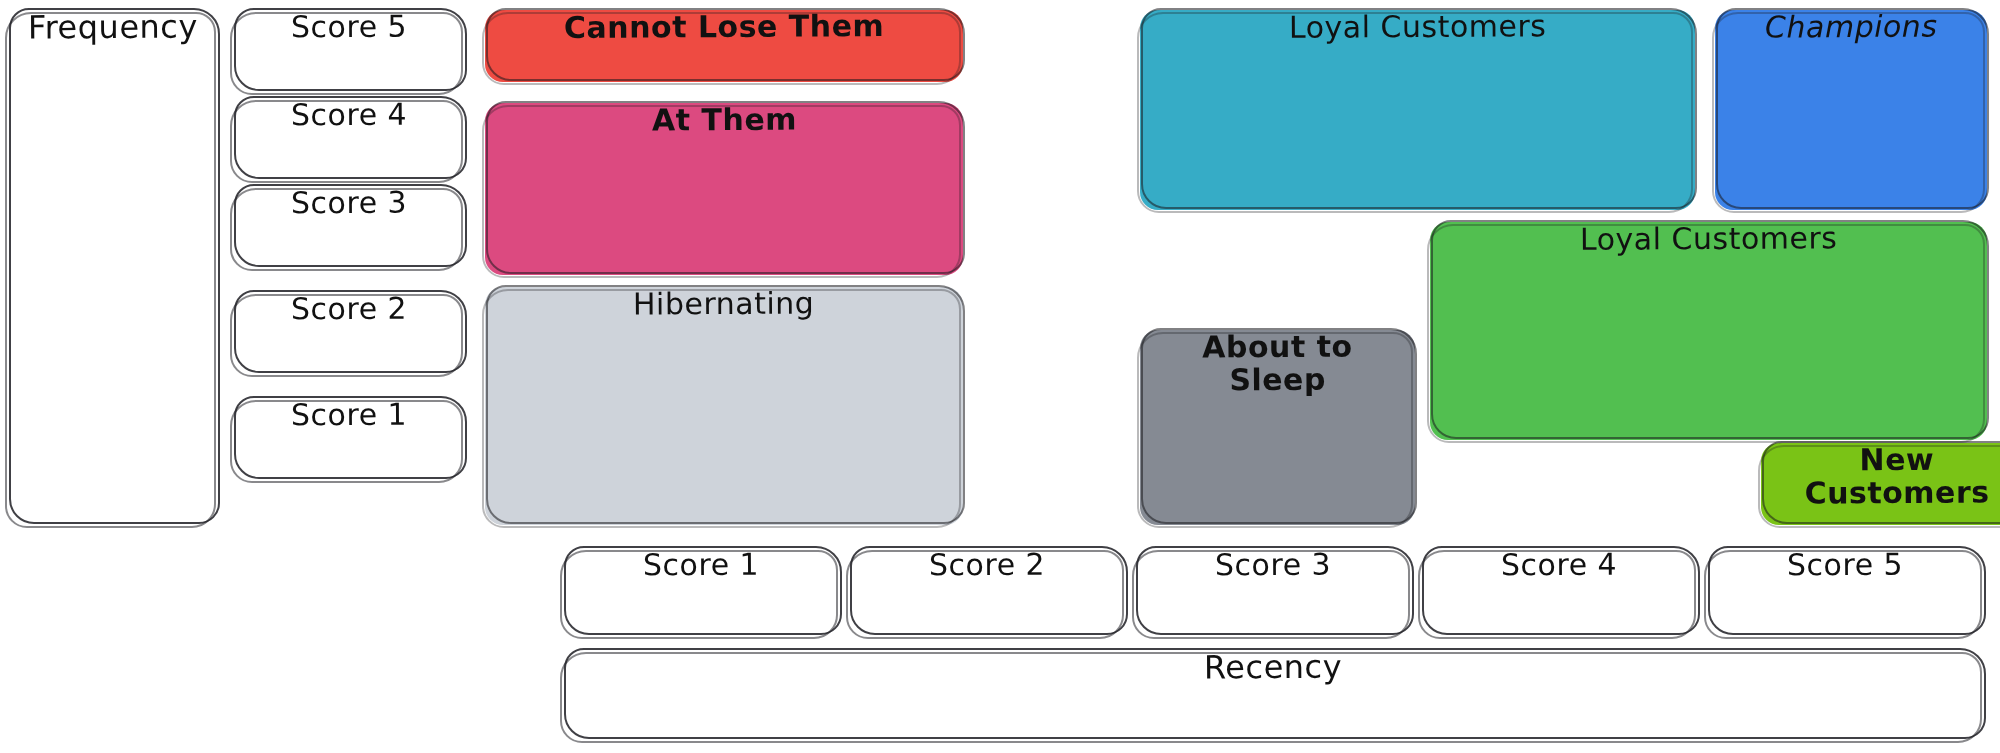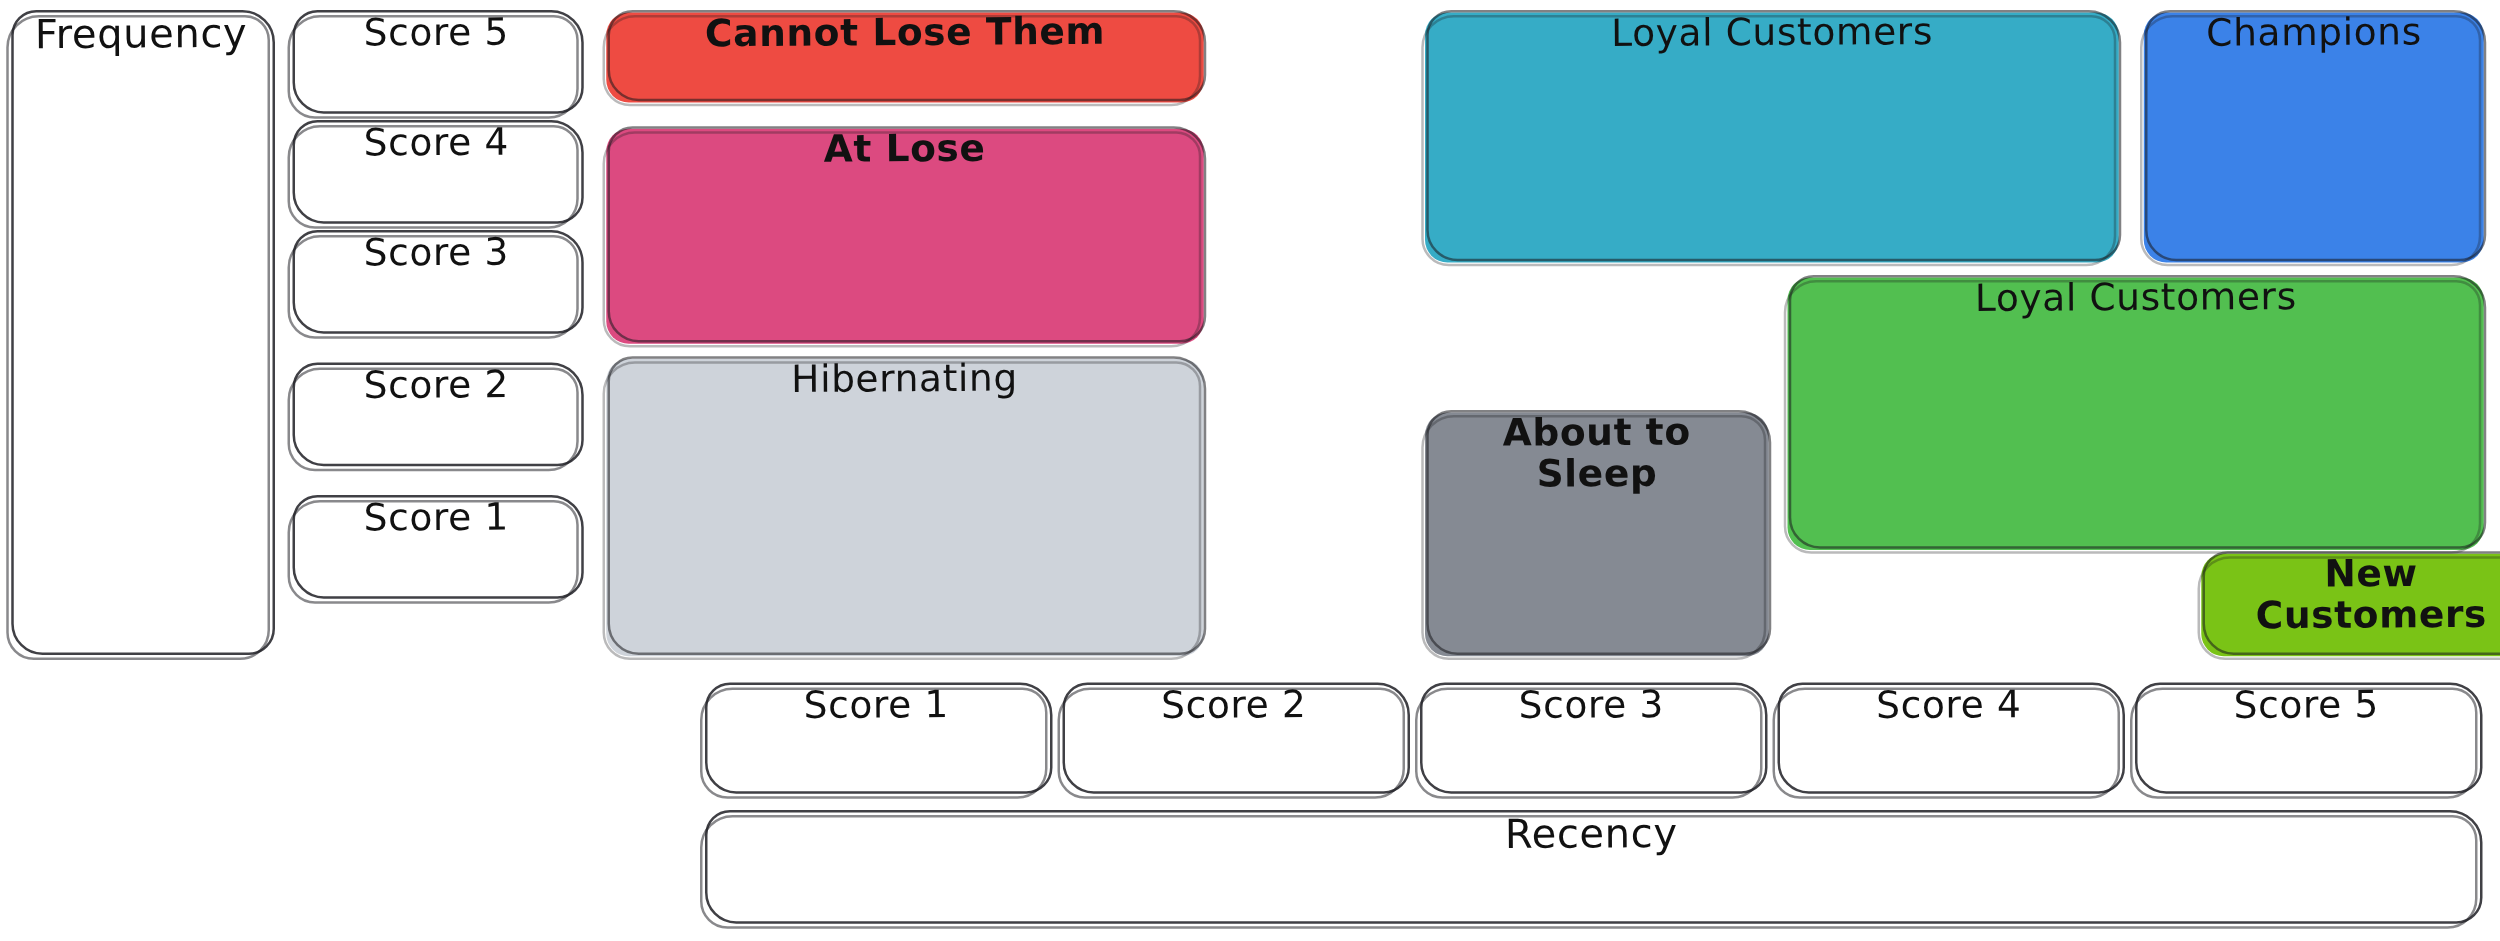--- a/index.html
+++ b/index.html
@@ -76,37 +76,37 @@
   </div>
   <div class="box plain" style="left:233px;top:398px;width:232px;height:82px;">
     <span class="lbl">Score 1</span>
   </div>
 
   <div class="box filled" style="left:485px;top:10px;width:478px;height:72px;background:#ee4b42;">
     <span class="lbl bold">Cannot Lose Them</span>
   </div>
 
   <div class="box filled" style="left:485px;top:103px;width:478px;height:172px;background:#dc4a80;">
-    <span class="lbl bold">At Lose</span>
+    <span class="lbl bold">At Them</span>
   </div>
 
   <div class="box filled" style="left:485px;top:287px;width:478px;height:238px;background:#ced3da;">
     <span class="lbl">Hibernating</span>
   </div>
 
   <div class="box filled" style="left:1140px;top:10px;width:555px;height:200px;background:#36acc6;">
     <span class="lbl">Loyal Customers</span>
   </div>
 
 
   <div class="box filled" style="left:1140px;top:330px;width:275px;height:195px;background:#858a93;">
     <span class="lbl bold">About to Sleep</span>
   </div>
 
-  <div class="box filled" style="left:1715px;top:10px;width:272px;height:200px;background:#3b82e8;">
+  <div class="box filled" style="left:1715px;top:10px;width:272px;height:200px;background:#3b82e8;font-style:italic;">
     <span class="lbl">Champions</span>
   </div>
 
   <div class="box filled" style="left:1430px;top:222px;width:557px;height:218px;background:#52bf50;">
     <span class="lbl">Loyal Customers</span>
   </div>
 
 
   <div class="box filled" style="left:1715px;top:443px;width:272px;height:82px;background:#7ac316;margin-left:46px;">
     <span class="lbl bold">New Customers</span>

